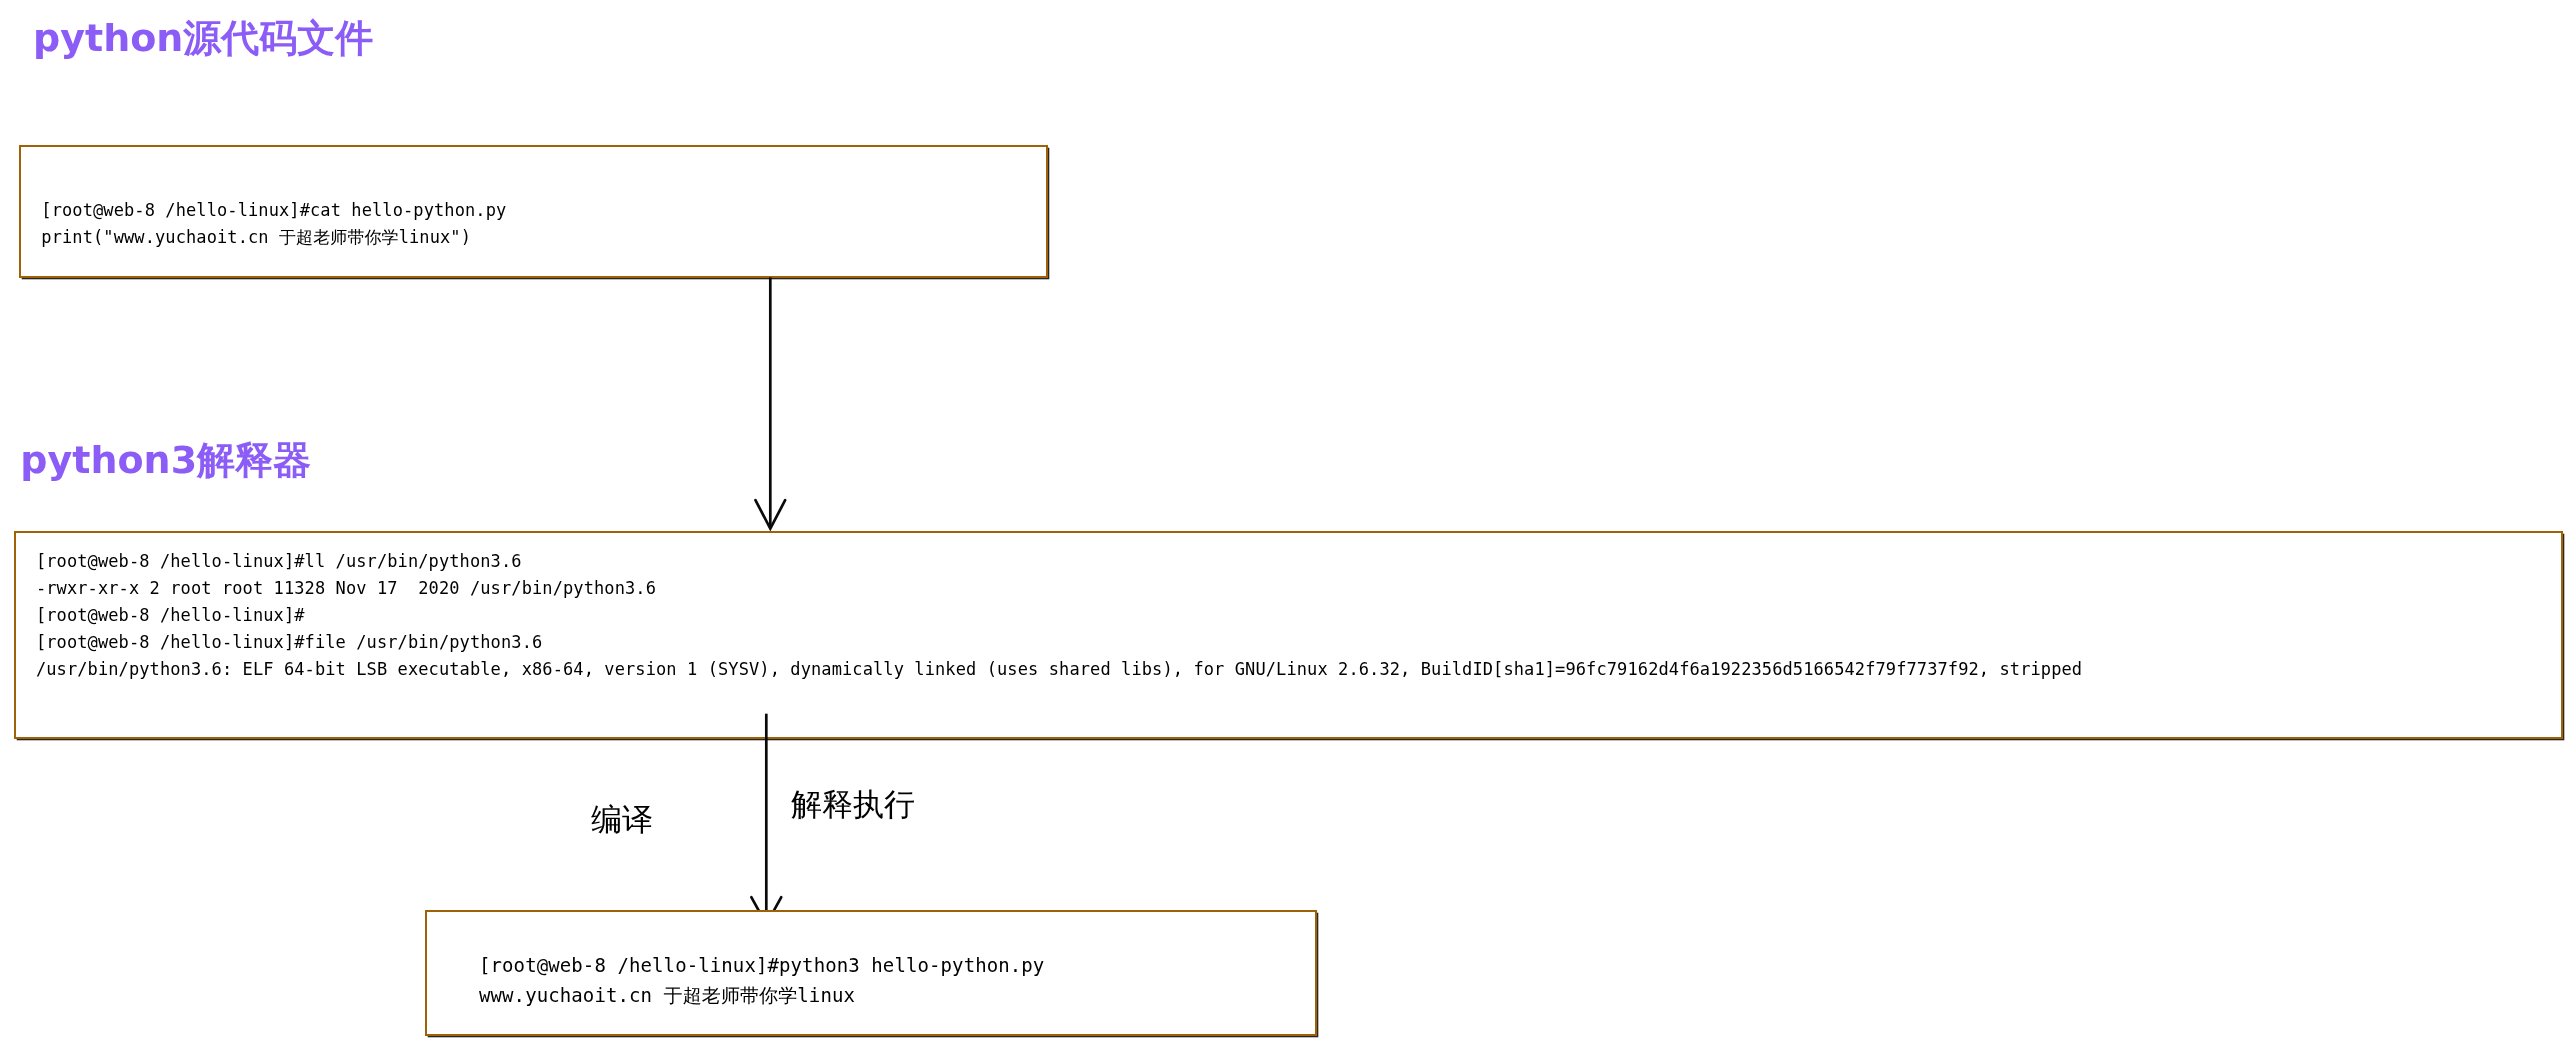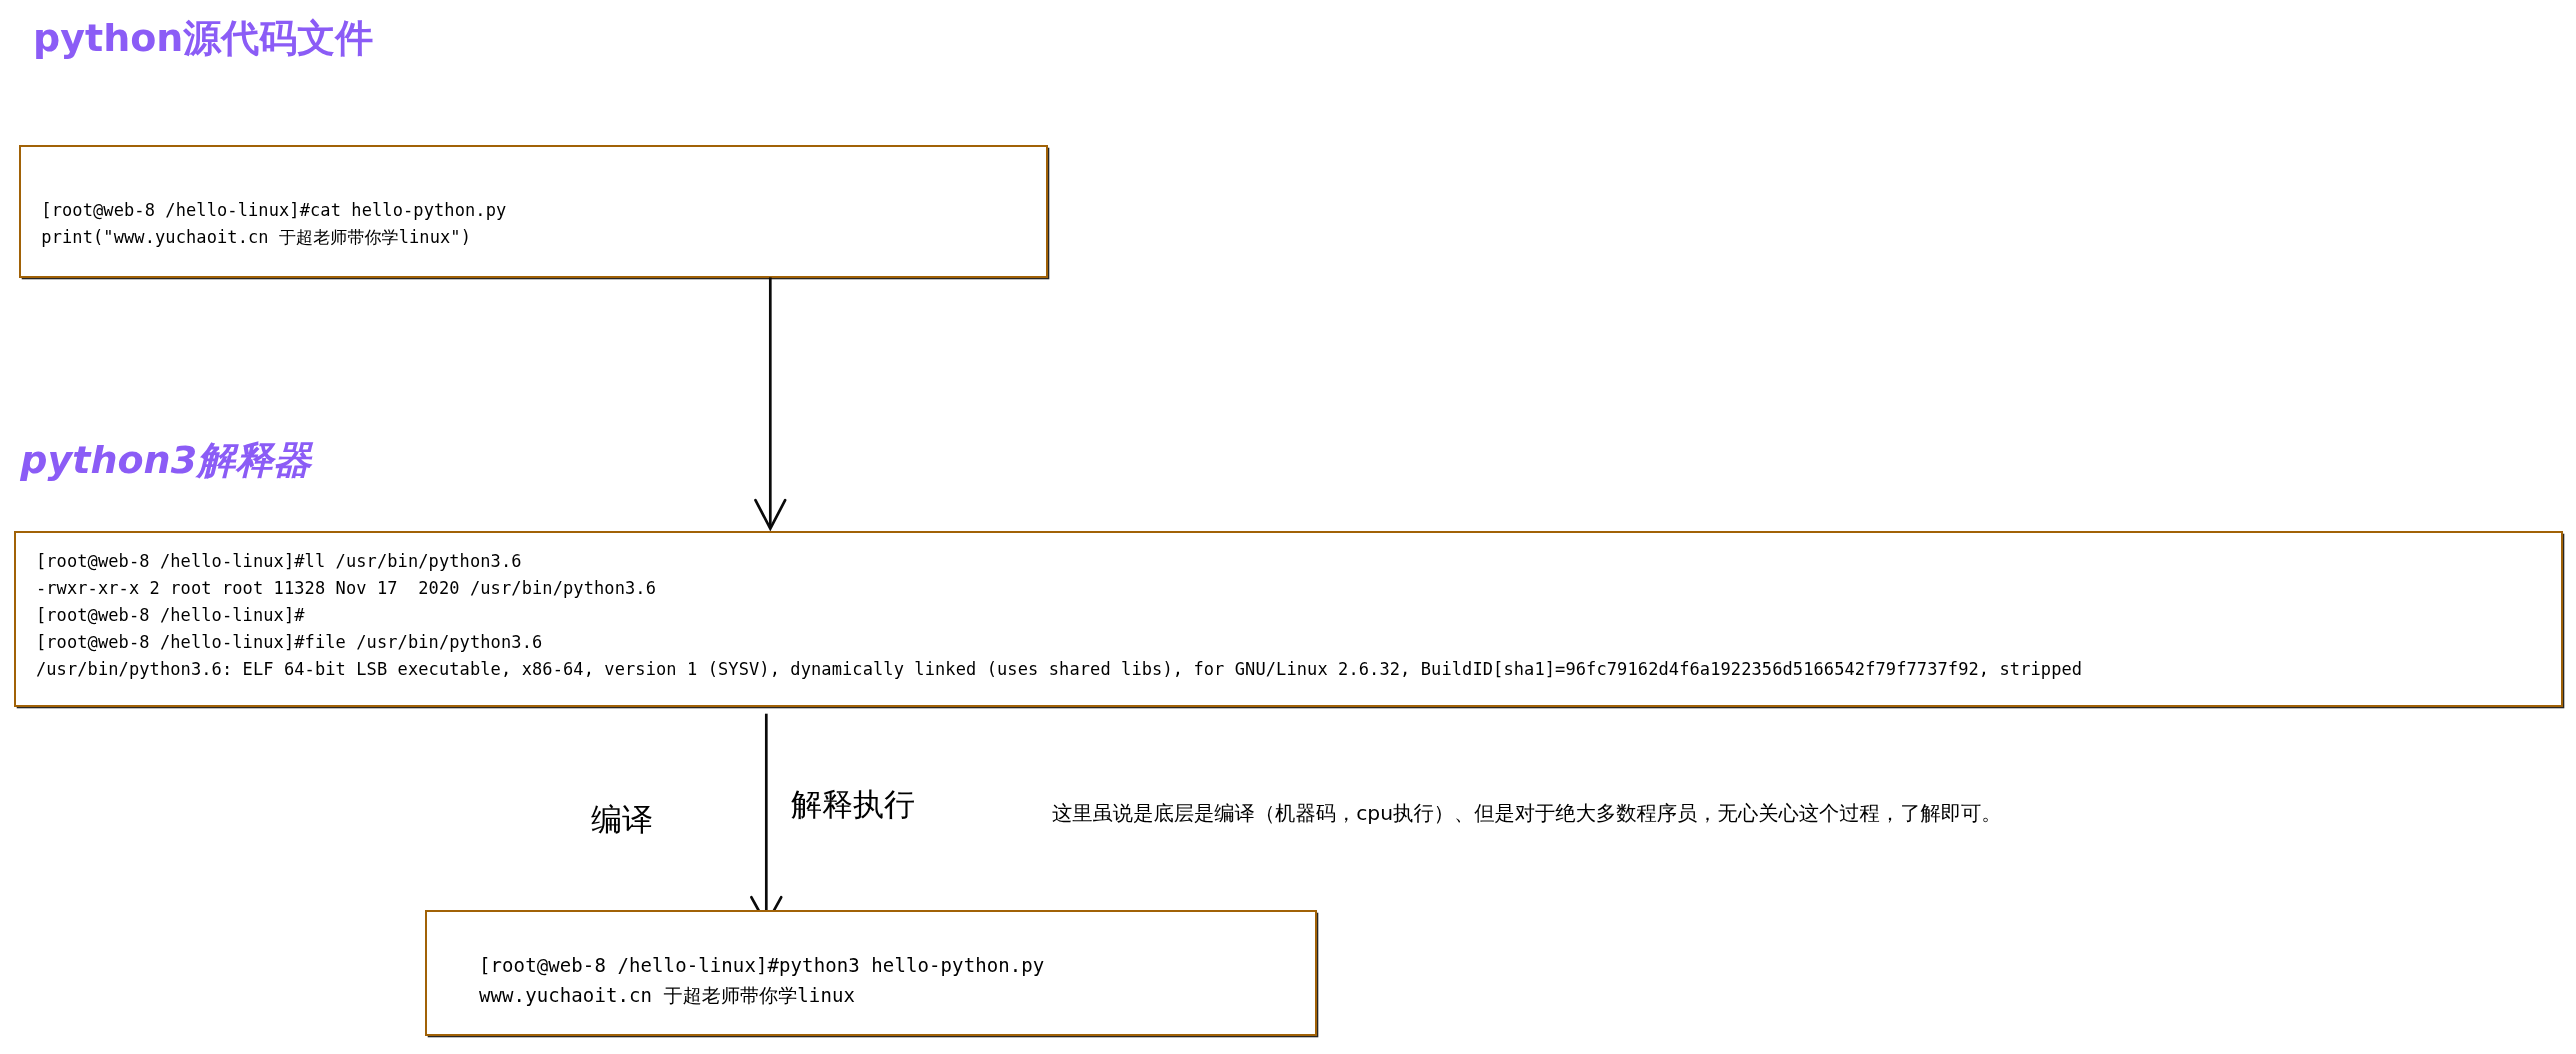--- a/index.html
+++ b/index.html
@@ -23,21 +23,21 @@
   .heading {
     position: absolute;
     font-family: "DejaVu Sans", "Liberation Sans", sans-serif;
     font-weight: bold;
     font-size: 38px;
     line-height: 1;
     color: #8b5cf6;
     white-space: nowrap;
   }
   #heading-source { left: 33px; top: 19px; }
-  #heading-interpreter { left: 20.3px; top: 441px; font-style: italic; }
+  #heading-interpreter { left: 20.3px; top: 441px; }
 
   
   .term-box {
     position: absolute;
     box-sizing: border-box;
     background: #ffffff;
     border: 2px solid #a16207;
     box-shadow: 2px 2px 0 -0.7px rgba(0,0,0,0.85);
   }
   .term-box .code {
@@ -45,21 +45,21 @@
     font-size: 17px;
     line-height: 27px;
     letter-spacing: 0.1px;
     white-space: pre;
     color: #000;
   }
 
   #box-source { left: 19px; top: 145px; width: 1029px; height: 133px; }
   #box-source .code { position: absolute; left: 20.3px; top: 50px; }
 
-  #box-interpreter { left: 13.6px; top: 531px; width: 2549px; height: 176px; }
+  #box-interpreter { left: 13.6px; top: 531px; width: 2549px; height: 208px; }
   #box-interpreter .code { position: absolute; left: 20.3px; top: 15px; }
 
   #box-output { left: 425px; top: 910px; width: 892px; height: 126px; }
   #box-output .code { position: absolute; left: 52px; top: 38px; font-size: 19px; line-height: 30px; }
 
   
   .arrow-svg {
     position: absolute;
     overflow: visible;
   }
@@ -117,21 +117,20 @@
 
   <svg class="arrow-svg" id="arrow-interpreter-to-output" width="54" height="214" viewBox="0 0 80 315">
     <line x1="36" y1="0" x2="36" y2="310" stroke="#0a0a0a" stroke-width="4"></line>
     <path d="M 14 272 L 36 312 L 58 272" fill="none" stroke="#0a0a0a" stroke-width="4" stroke-linecap="round" stroke-linejoin="miter"></path>
   </svg>
 
   <div class="mid-label" id="label-compile">编译</div>
 
   <div class="mid-label" id="label-interpret-exec">解释执行</div>
 
-  <div class="note-text" id="note-compile-explain">这里虽说是底层是编译（机器码，cpu执行）、但是对于绝大多数程序员，无心关心这个过程，了解即可。</div>
 
   <div class="term-box" id="box-output">
     <div class="code">[root@web-8 /hello-linux]#python3 hello-python.py
 www.yuchaoit.cn 于超老师带你学linux</div>
   </div>
 
 </div>
 
 
 </body></html>

